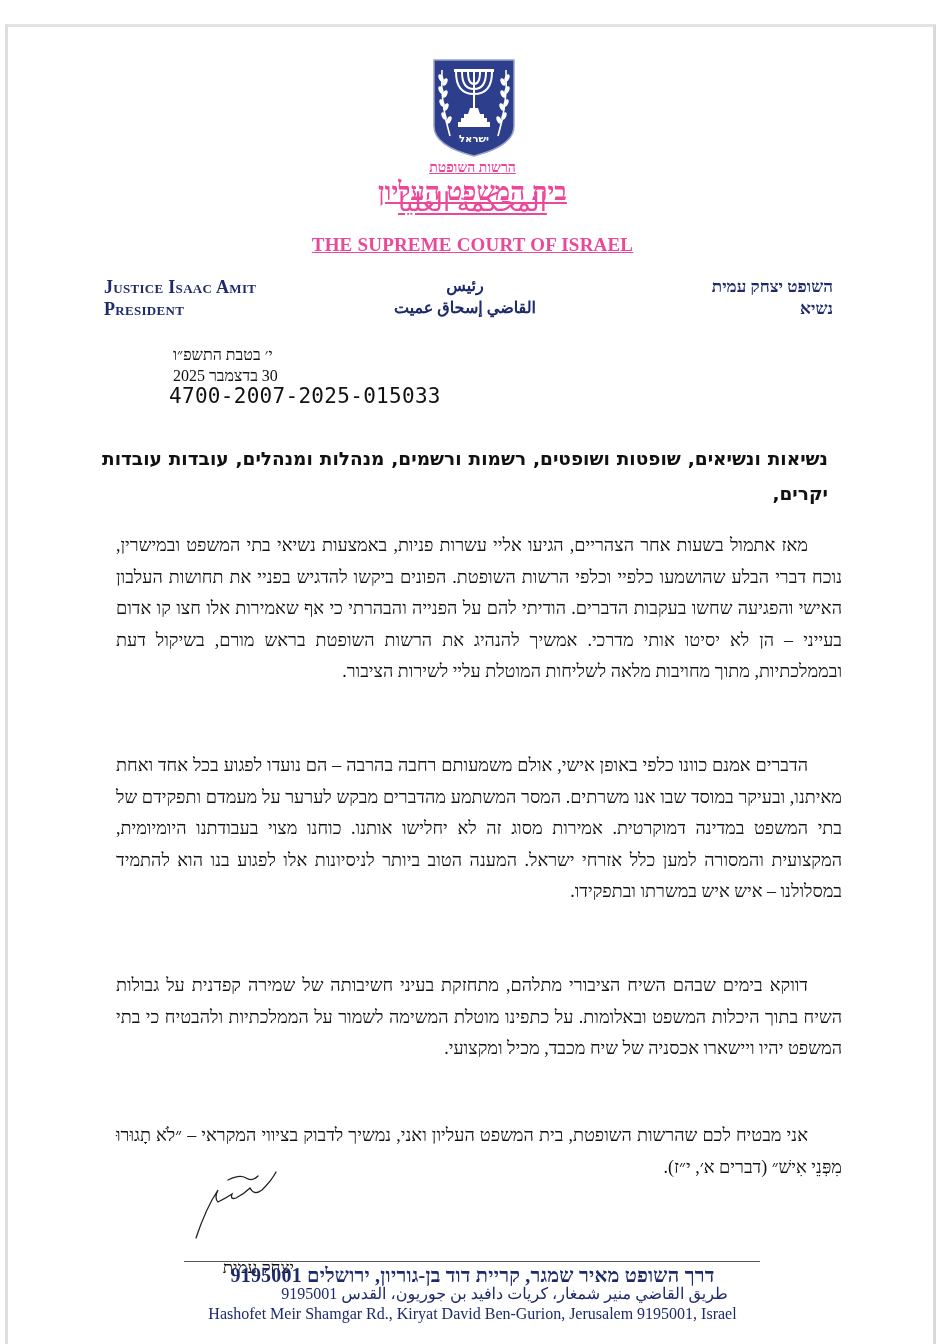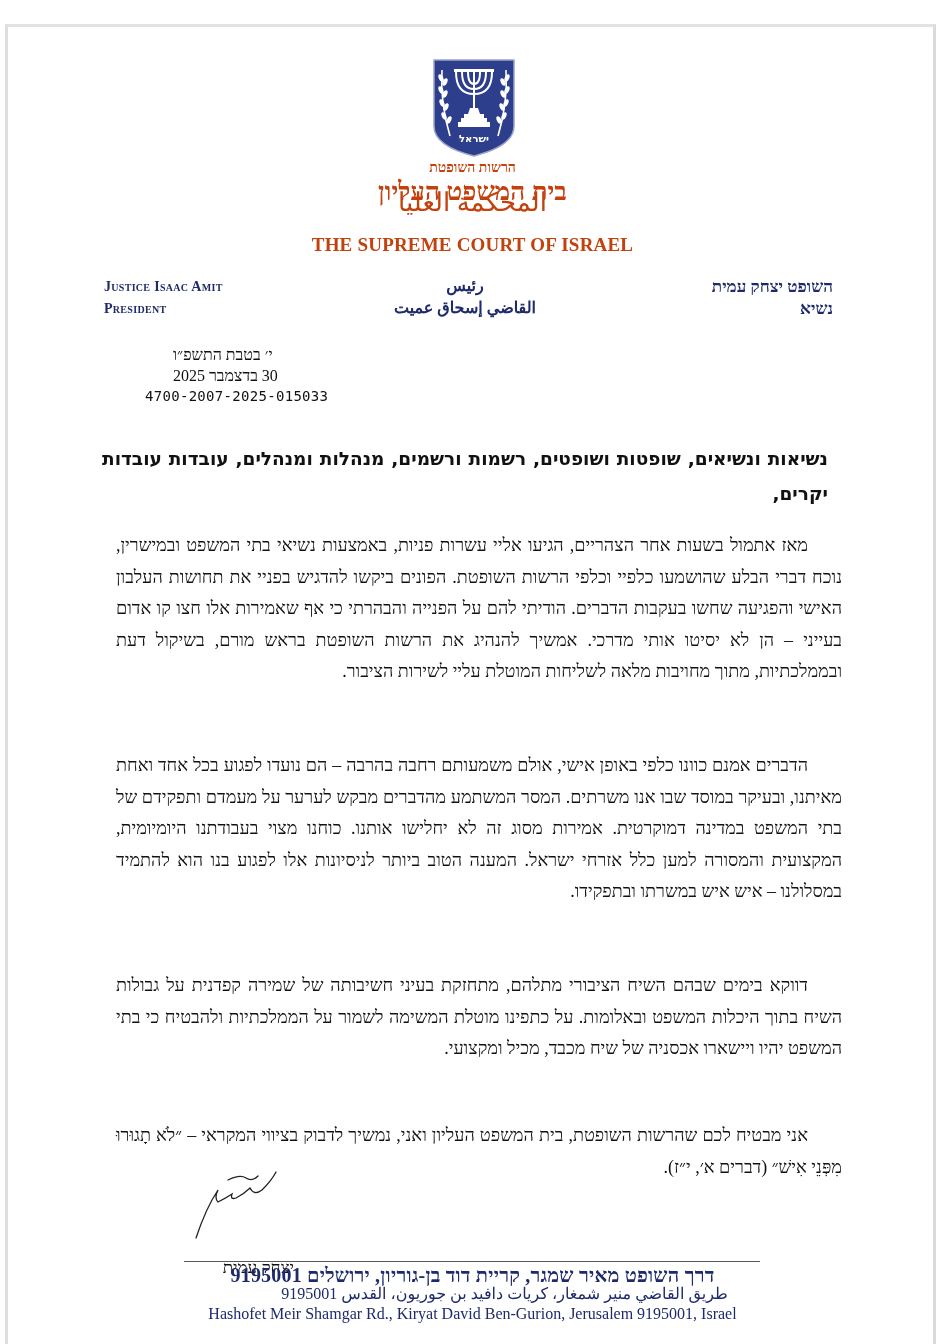--- a/index.html
+++ b/index.html
@@ -31,21 +31,22 @@
       left: 432px;
       top: 58px;
       width: 84px;
       height: 100px;
     }
     .masthead {
       position: absolute;
       left: 0;
       width: 945px;
       text-align: center;
-      color: #c2410c;
+      color: #ec4899;
+      text-decoration: underline;
     }
     .mh-authority {
       top: 160px;
       font-size: 14px;
       font-weight: bold;
       left: 0;
       width: 945px;
       padding-left: 0;
       text-align: center;
       direction: rtl;
@@ -71,21 +72,21 @@
       position: absolute;
       color: #1f2a6b;
       font-weight: bold;
       font-size: 17px;
       line-height: 22px;
     }
     .hc-english {
       left: 104px;
       top: 276px;
       font-variant: small-caps;
-      font-size: 14px;
+      font-size: 18px;
       letter-spacing: 0.3px;
     }
     .hc-arabic {
       left: 340px;
       width: 250px;
       top: 275px;
       text-align: center;
       direction: rtl;
       font-weight: bold;
       font-size: 16px;
@@ -106,21 +107,21 @@
       width: 250px;
       color: #111;
       font-size: 16px;
       line-height: 21px;
     }
     .dateblock .dl {
       display: block;
       white-space: nowrap;
     }
     .dl-heb { direction: rtl; text-align: left; unicode-bidi: plaintext; margin-left: 28px; }
-    .dl-ref { font-family: "DejaVu Sans Mono", "Liberation Mono", monospace; font-size: 14px; letter-spacing: 0.3px;}
+    .dl-ref { font-family: "DejaVu Sans Mono", "Liberation Mono", monospace; font-size: 21px; letter-spacing: 0.3px; margin-left: 24px;}
 
     .salutation {
       position: absolute;
       left: 102px;
       width: 726px;
       top: 441px;
       direction: rtl;
       text-align: justify;
       text-align-last: right;
       font-family: "DejaVu Sans", "Liberation Sans", sans-serif;

